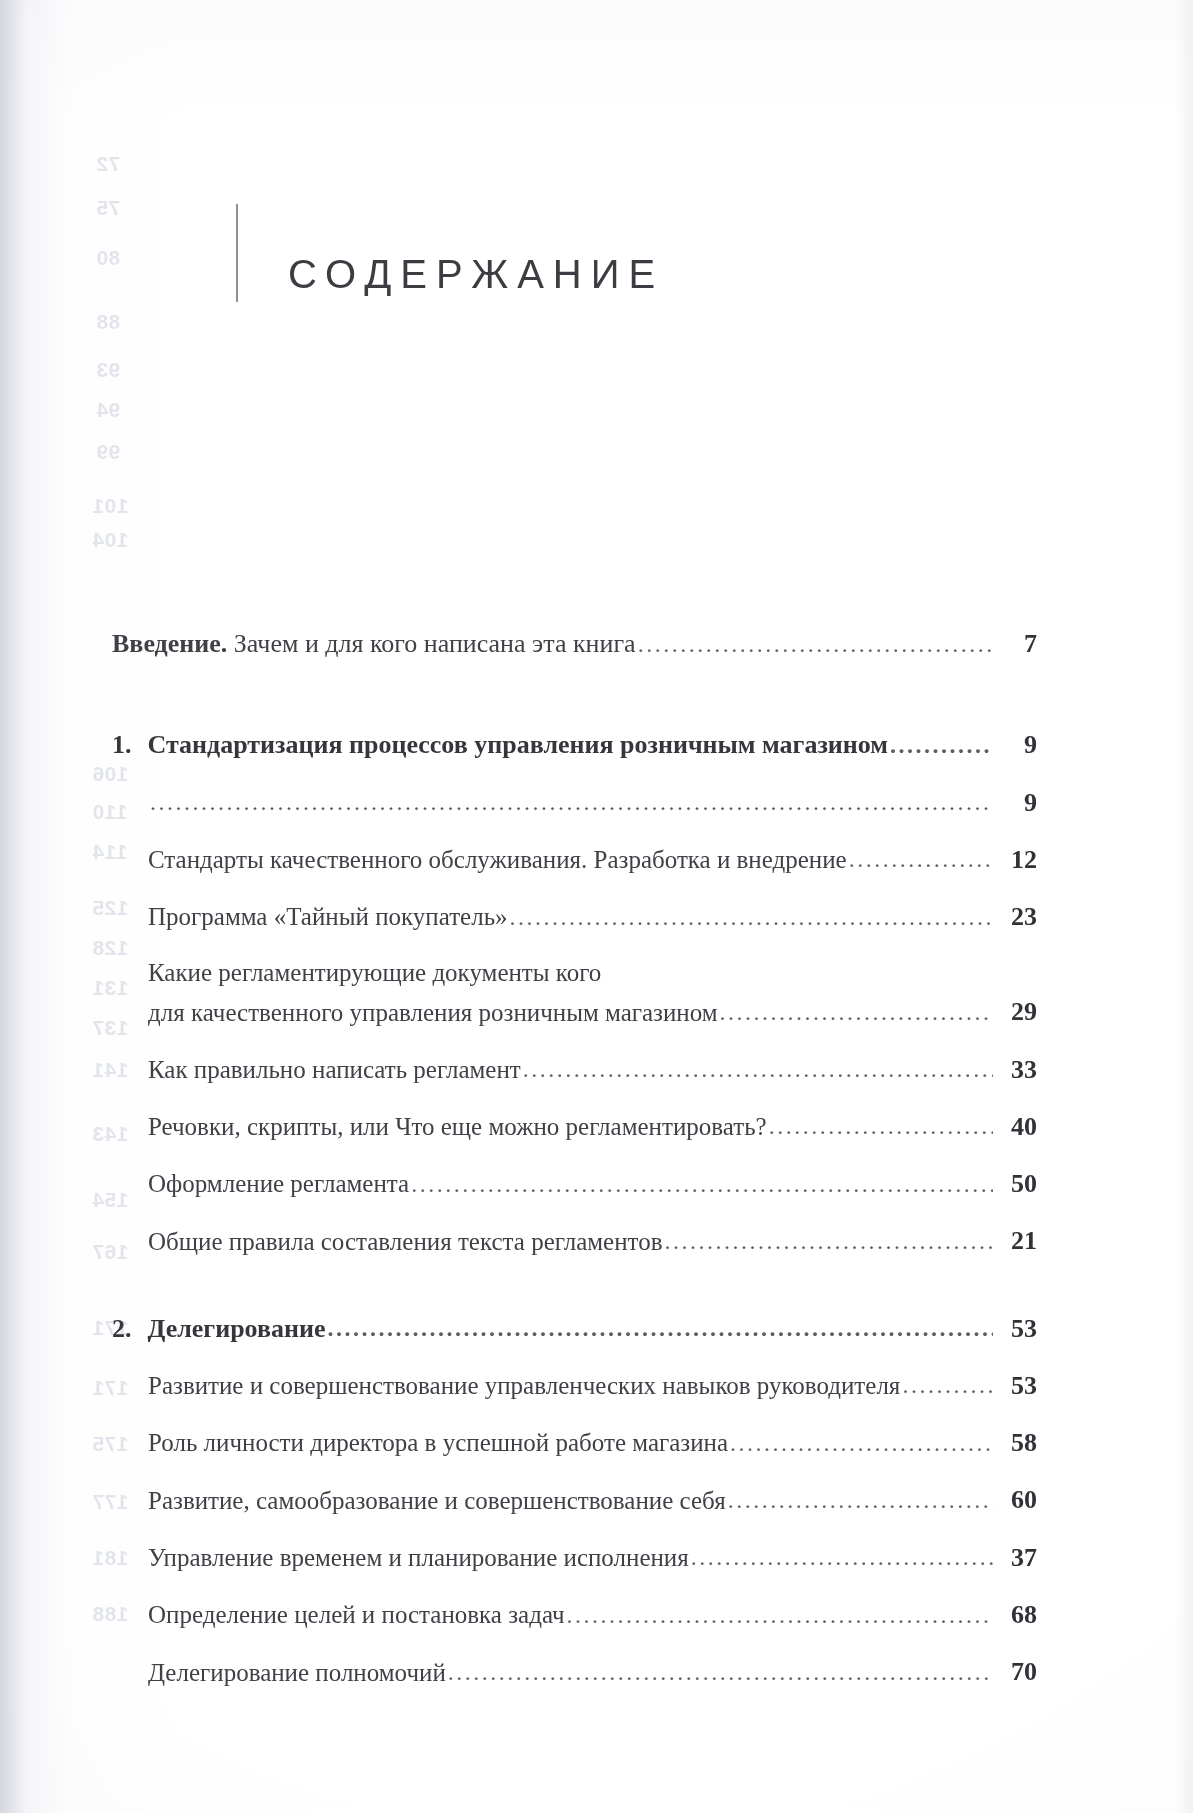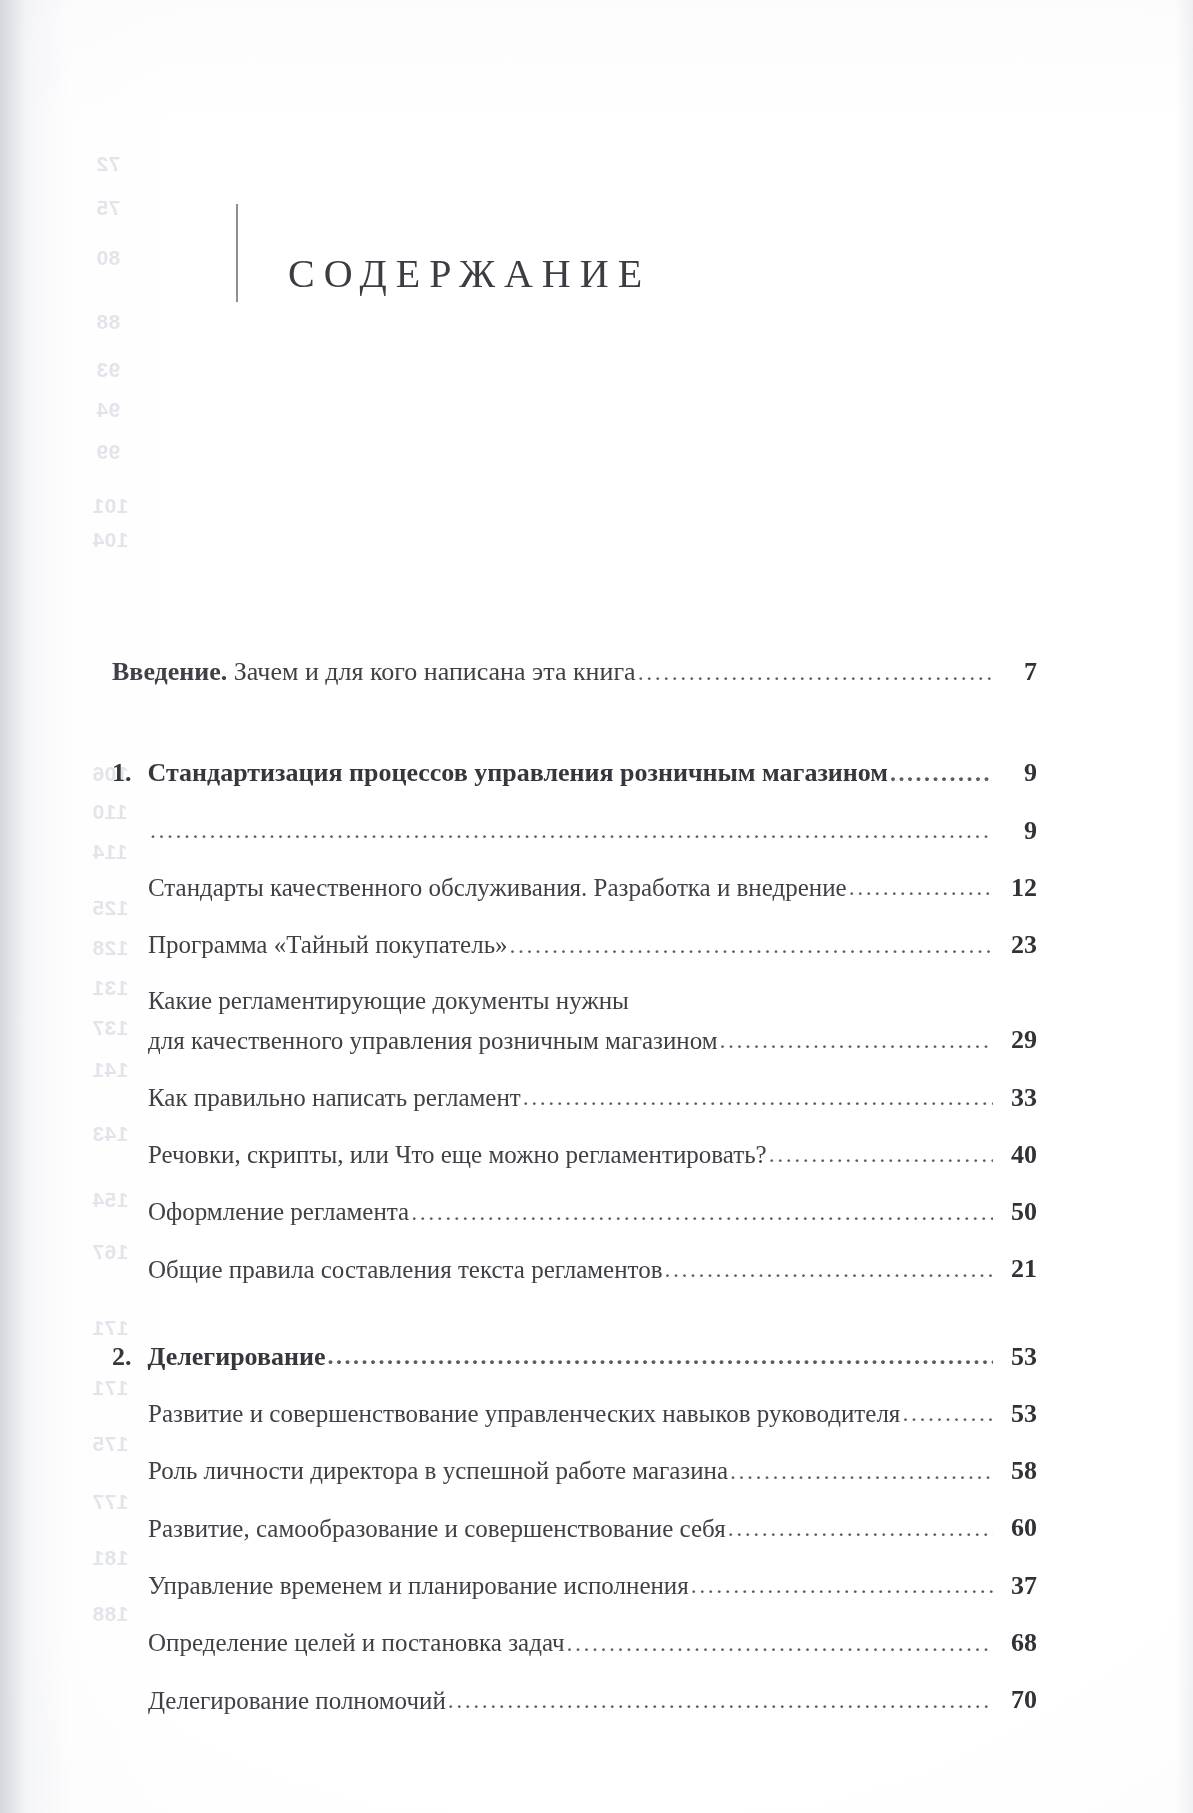--- a/index.html
+++ b/index.html
@@ -73,35 +73,35 @@
     align-items: center;
   }
   .header-rule {
     width: 2px;
     height: 98px;
     background: #8d8f95;
     margin-right: 50px;
     flex: none;
   }
   .toc-title {
-    font-family: Liberation Serif, serif;
+    font-family: Liberation Sans, sans-serif;
     font-size: 40px;
     font-weight: 400;
     letter-spacing: 9px;
     color: #3b3d42;
     white-space: nowrap;
     line-height: 1;
     margin-top: 42px;
   }
 
   
   .toc-list {
     position: absolute;
     left: 112px;
-    top: 655px;
+    top: 627px;
     width: 925px;
   }
 
   .entry {
     display: flex;
     align-items: flex-end;
     color: #3f4146;
     line-height: 1.28;
   }
 
@@ -228,21 +228,21 @@
         <span class="label">Стандарты качественного обслуживания. Разработка и внедрение</span>
         <span class="leader">...........................................................................................................................................</span>
         <span class="pageno">12</span>
       </div>
       <div class="entry lvl-section">
         <span class="label">Программа «Тайный покупатель»</span>
         <span class="leader">...........................................................................................................................................</span>
         <span class="pageno">23</span>
       </div>
       <div class="entry lvl-section wrapline">
-        <span class="label">Какие регламентирующие документы нужны</span>
+        <span class="label">Какие регламентирующие документы кого</span>
       </div>
       <div class="entry lvl-section">
         <span class="label">для качественного управления розничным магазином</span>
         <span class="leader">...........................................................................................................................................</span>
         <span class="pageno">29</span>
       </div>
       <div class="entry lvl-section">
         <span class="label">Как правильно написать регламент</span>
         <span class="leader">...........................................................................................................................................</span>
         <span class="pageno">33</span>

